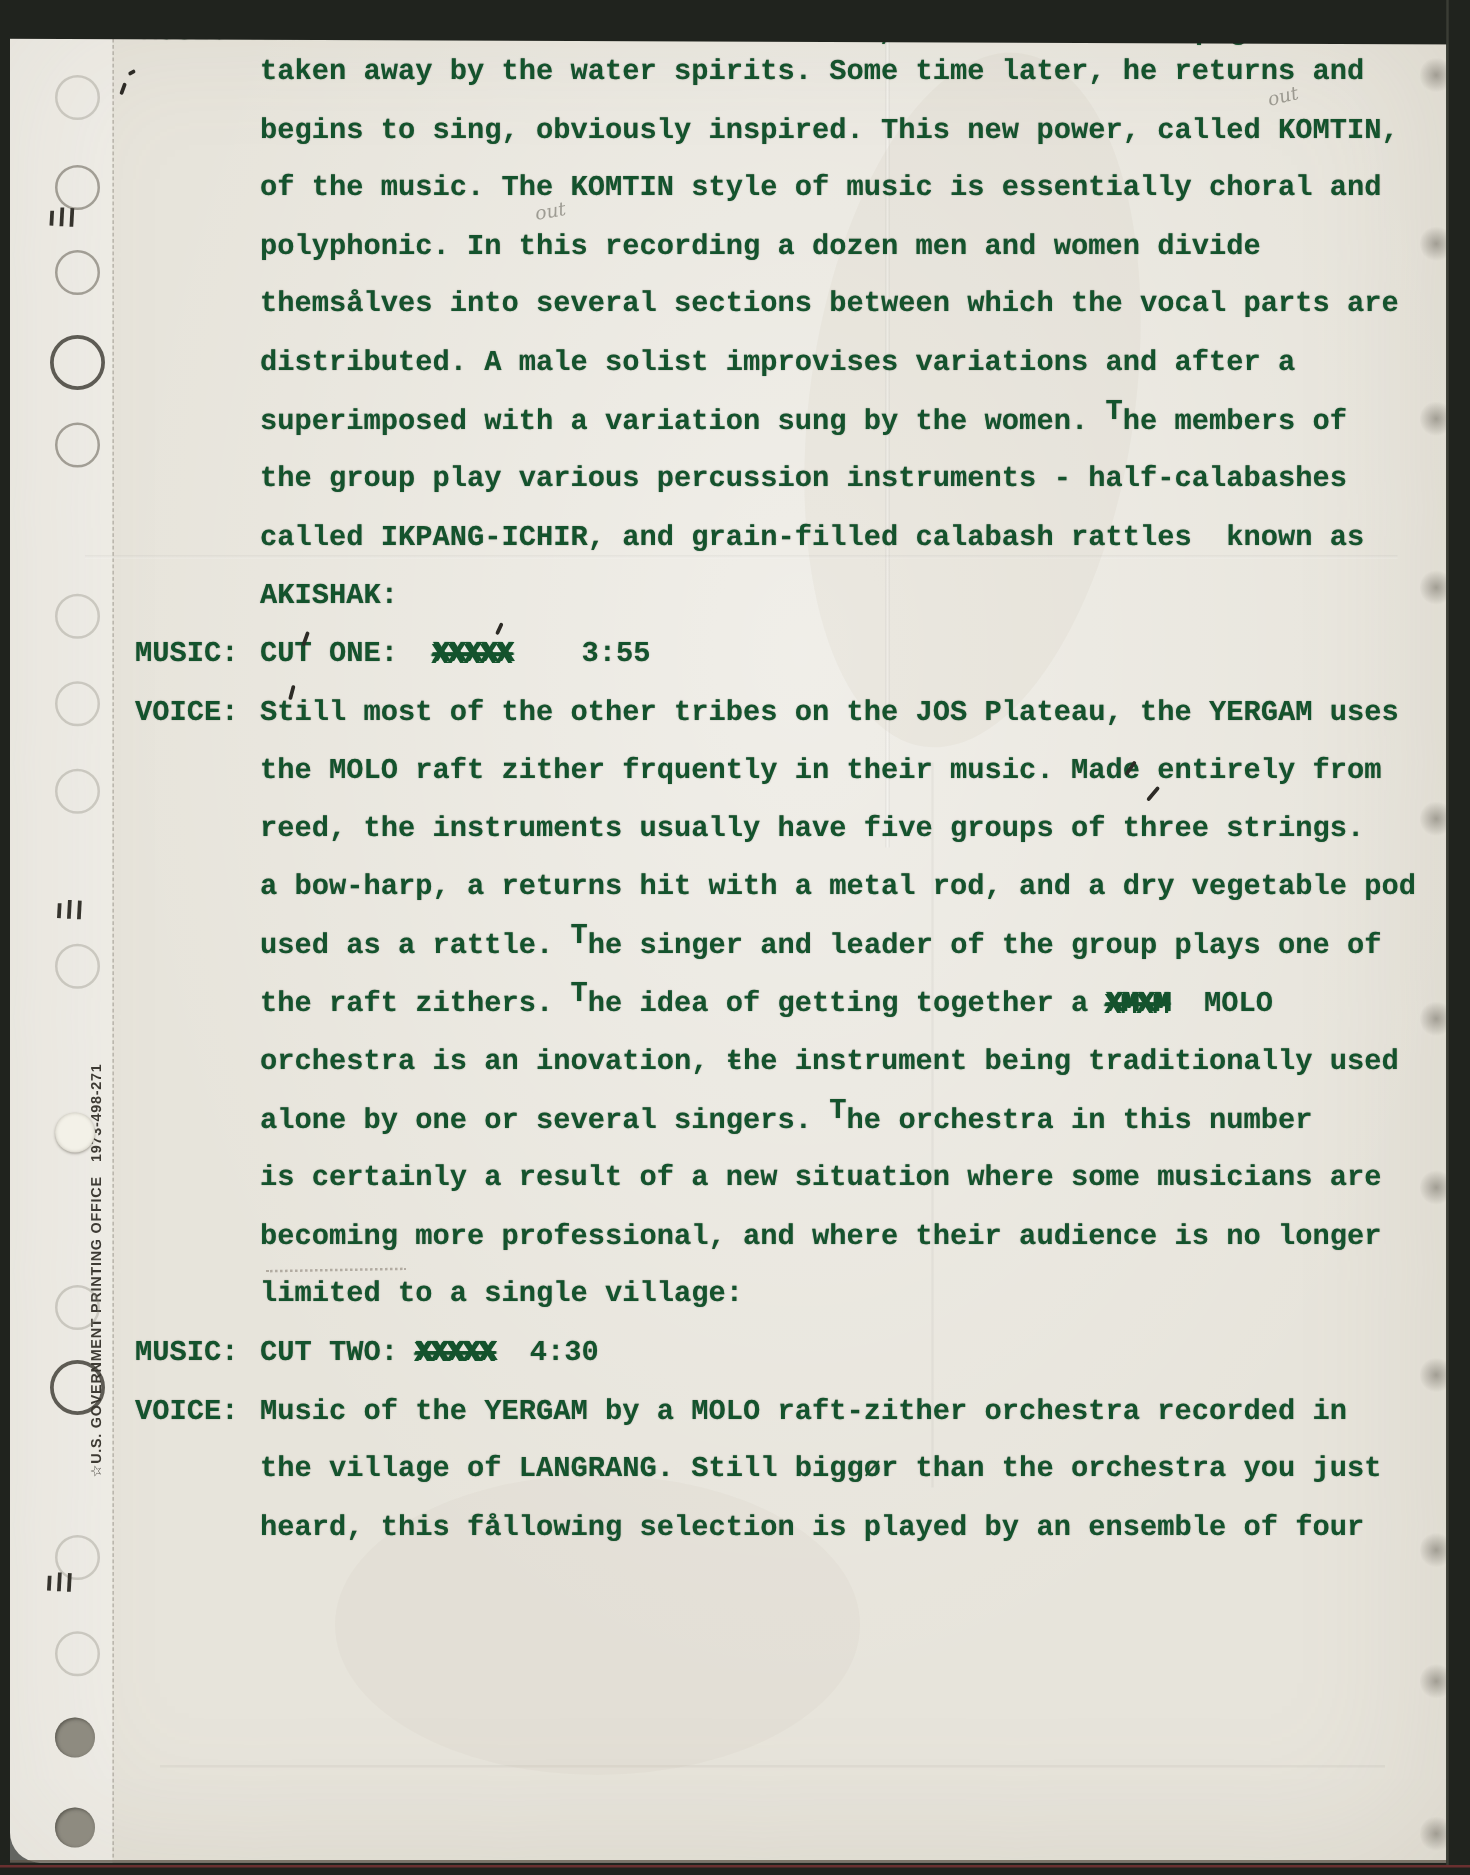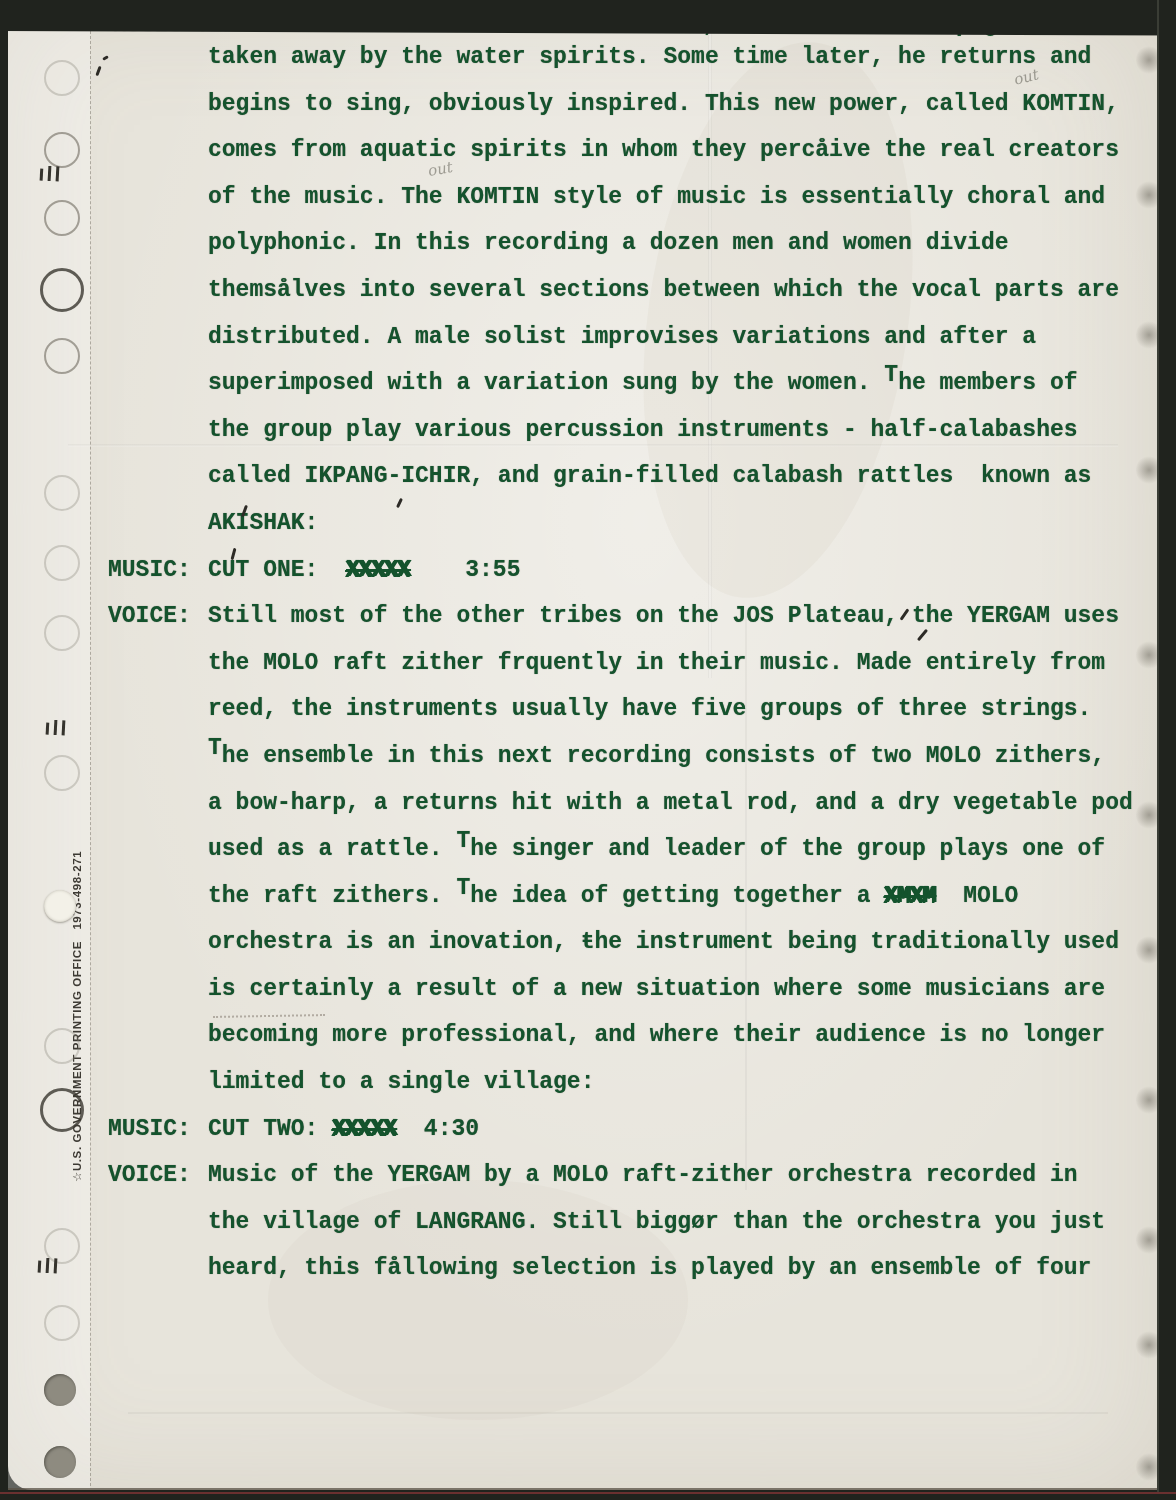--- a/index.html
+++ b/index.html
@@ -89,38 +89,37 @@
 
     <div class="header-row typed">
       <span class="h-title">MUSIC TIME IN AFRICA</span>
       <span class="h-date">OCT.12, 1975</span>
       <span class="h-page">page 2</span>
     </div>
 
     <div id="script-lines" class="script typed">
         <div class="line"><span>taken away by the water spirits. Some time later, he returns and</span></div>
         <div class="line"><span>begins to sing, obviously inspired. This new power, called KOMTIN,</span></div>
-        <div class="line"><span>comes from aquatic spirits in whom they percåive the real creators</span></div>
         <div class="line"><span>of the music. The KOMTIN style of music is essentially choral and</span></div>
         <div class="line"><span>polyphonic. In this recording a dozen men and women divide</span></div>
         <div class="line"><span>themsålves into several sections between which the vocal parts are</span></div>
         <div class="line"><span>distributed. A male solist improvises variations and after a</span></div>
         <div class="line"><span>superimposed with a variation sung by the women. </span><span class="sup">T</span><span>he members of</span></div>
         <div class="line"><span>the group play various percussion instruments - half-calabashes</span></div>
         <div class="line"><span>called IKPANG-ICHIR, and grain-filled calabash rattles  known as</span></div>
         <div class="line"><span>AKISHAK:</span></div>
         <div class="line"><span class="label">MUSIC:</span><span>CUT ONE:  </span><span class="strike">XXXXX</span><span>    3:55</span></div>
         <div class="line"><span class="label">VOICE:</span><span>Still most of the other tribes on the JOS Plateau, the YERGAM uses</span></div>
         <div class="line"><span>the MOLO raft zither frquently in their music. Made entirely from</span></div>
         <div class="line"><span>reed, the instruments usually have five groups of three strings.</span></div>
-        <div class="line"><span class="sup">T</span><span>he ensemble in this next recording consists of two MOLO zithers,</span></div>
         <div class="line"><span>a bow-harp, a returns hit with a metal rod, and a dry vegetable pod</span></div>
         <div class="line"><span>used as a rattle. </span><span class="sup">T</span><span>he singer and leader of the group plays one of</span></div>
         <div class="line"><span>the raft zithers. </span><span class="sup">T</span><span>he idea of getting together a </span><span class="strike">XMXM</span><span>  MOLO</span></div>
         <div class="line"><span>orchestra is an inovation, ŧhe instrument being traditionally used</span></div>
+        <div class="line"><span>alone by one or several singers. </span><span class="sup">T</span><span>he orchestra in this number</span></div>
         <div class="line"><span>is certainly a result of a new situation where some musicians are</span></div>
         <div class="line"><span>becoming more professional, and where their audience is no longer</span></div>
         <div class="line"><span>limited to a single village:</span></div>
         <div class="line"><span class="label">MUSIC:</span><span>CUT TWO: </span><span class="strike">XXXXX</span><span>  4:30</span></div>
         <div class="line"><span class="label">VOICE:</span><span>Music of the YERGAM by a MOLO raft-zither orchestra recorded in</span></div>
         <div class="line"><span>the village of LANGRANG. Still biggør than the orchestra you just</span></div>
         <div class="line"><span>heard, this fållowing selection is played by an ensemble of four</span></div>
       </div>
 
     <div class="gpo">☆U.S. GOVERNMENT PRINTING OFFICE   1973-498-271</div>

